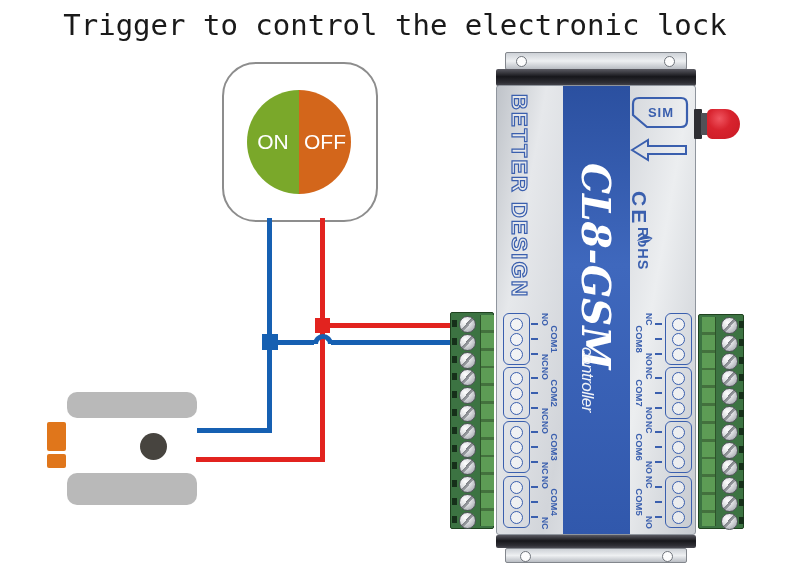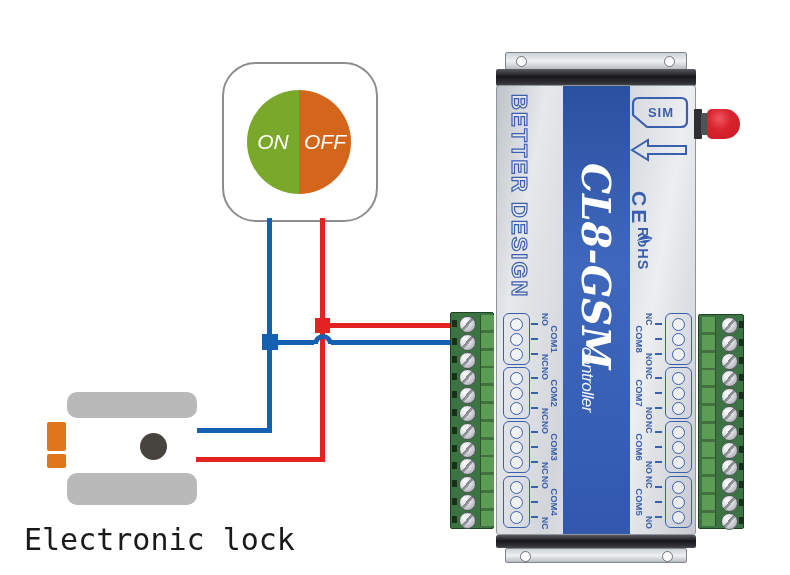--- a/index.html
+++ b/index.html
@@ -7,21 +7,21 @@
          font-family:"DejaVu Sans Mono",monospace;}
 
   
   .title{position:absolute;left:0;top:8px;width:790px;text-align:center;
          font-size:29px;color:#1a1a1a;white-space:nowrap;}
   .switch-label{position:absolute;left:97px;top:136px;font-size:31px;color:#1a1a1a;}
   .lock-label{position:absolute;left:24px;top:522px;font-size:30px;color:#1a1a1a;}
 
   
   .switch-box{position:absolute;left:222px;top:62px;width:152px;height:156px;
-              border:2px solid #8d8d8d;border-radius:34px;background:#fff;font-style:italic;}
+              border:2px solid #8d8d8d;border-radius:34px;background:#fff;}
   .switch-circle{position:absolute;left:23px;top:26px;width:104px;height:104px;border-radius:50%;
                  background:linear-gradient(90deg,var(--switch-green) 0 50%,var(--switch-orange) 50% 100%);
                  display:flex;align-items:center;}
   .switch-circle span{width:50%;text-align:center;color:#fff;font-size:21px;
                       font-family:"Liberation Sans",sans-serif;}
 
   
   .lock-body{position:absolute;left:60px;top:390px;width:140px;height:116px;border-radius:18px;background:#fff;}
   .lock-bar-top{position:absolute;left:67px;top:392px;width:130px;height:26px;border-radius:10px;background:var(--lock-gray);}
   .lock-bar-bottom{position:absolute;left:67px;top:473px;width:130px;height:32px;border-radius:10px;background:var(--lock-gray);}
@@ -105,35 +105,35 @@
   .screw{position:absolute;width:15px;height:15px;border-radius:50%;border:1px solid #51555a;box-sizing:content-box;
          background:linear-gradient(132deg,rgba(0,0,0,0) 43%,#7e8186 43%,#9fa2a7 57%,rgba(0,0,0,0) 57%),
                     radial-gradient(circle at 35% 30%,#ffffff,#d9dbde 45%,#9599a0 100%);}
   .term-sq{position:absolute;width:5px;height:7px;background:#16301a;}
 </style>
 </head>
 <body>
 
 <div class="stage">
 
+  <div class="title">Trigger to control the electronic lock</div>
 
   <div class="switch-box">
     <div class="switch-circle">
       <span>ON</span>
       <span>OFF</span>
     </div>
   </div>
 
   <div class="lock-body"></div>
   <div class="lock-bar-top"></div>
   <div class="lock-bar-bottom"></div>
   <div class="lock-tab-big"></div>
   <div class="lock-tab-small"></div>
   <div class="lock-circle"></div>
-  <div class="lock-label">Electronic lock</div>
 
   <div class="wire red" style="left:320px;top:218px;width:5px;height:112px;"></div>
   <div class="wire red" style="left:322px;top:323px;width:130px;height:5px;"></div>
   <div class="wire red" style="left:320px;top:330px;width:5px;height:132px;"></div>
   <div class="wire red" style="left:196px;top:457px;width:129px;height:5px;"></div>
   <div class="node red" style="left:315px;top:318px;width:15px;height:15px;"></div>
 
   <div class="wire blue" style="left:267px;top:218px;width:5px;height:122px;"></div>
   <div class="wire blue" style="left:272px;top:340px;width:42px;height:5px;"></div>
   <div class="wire-hop"></div>

